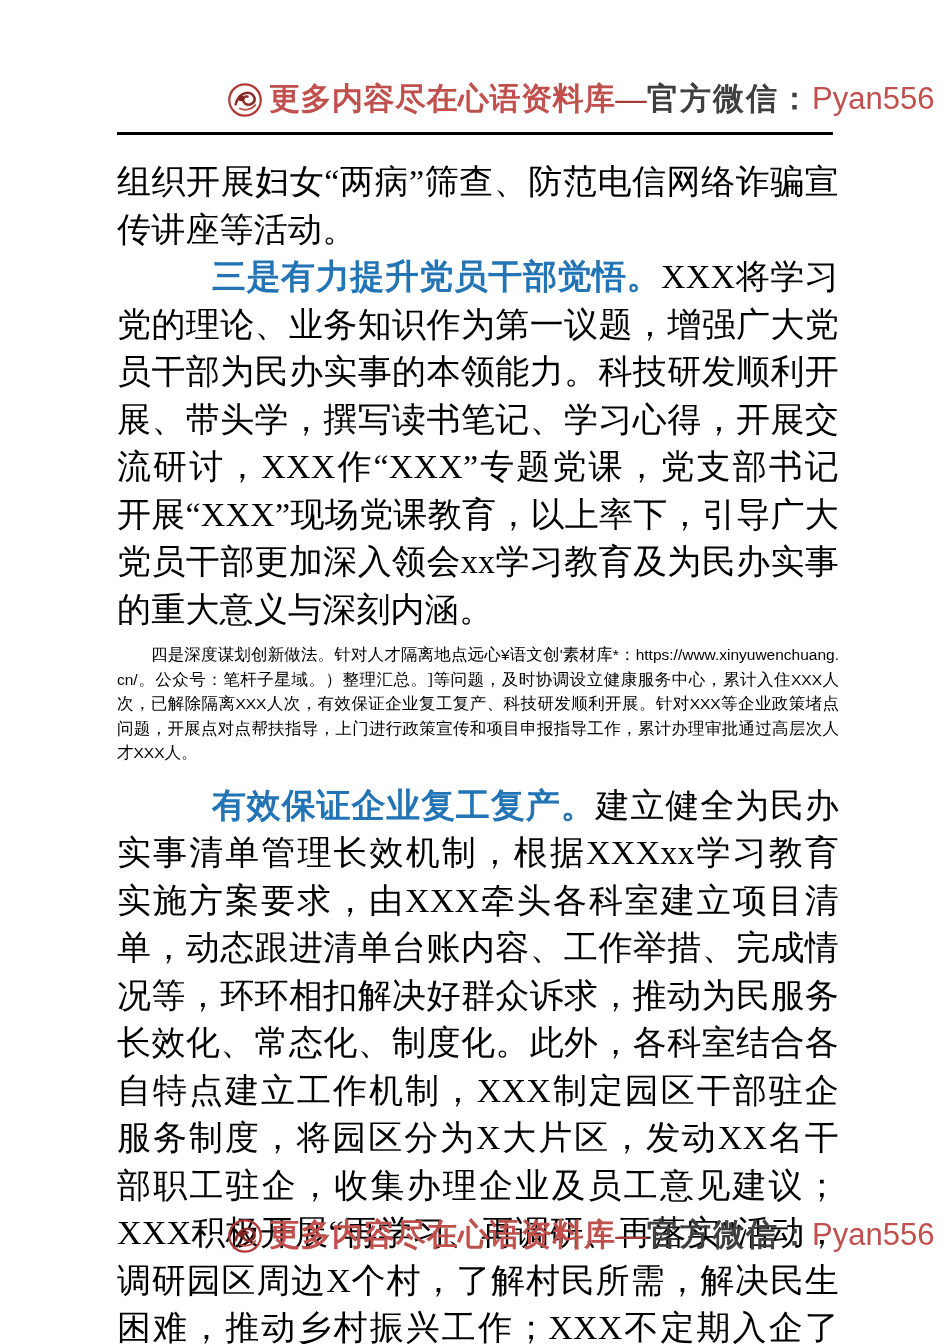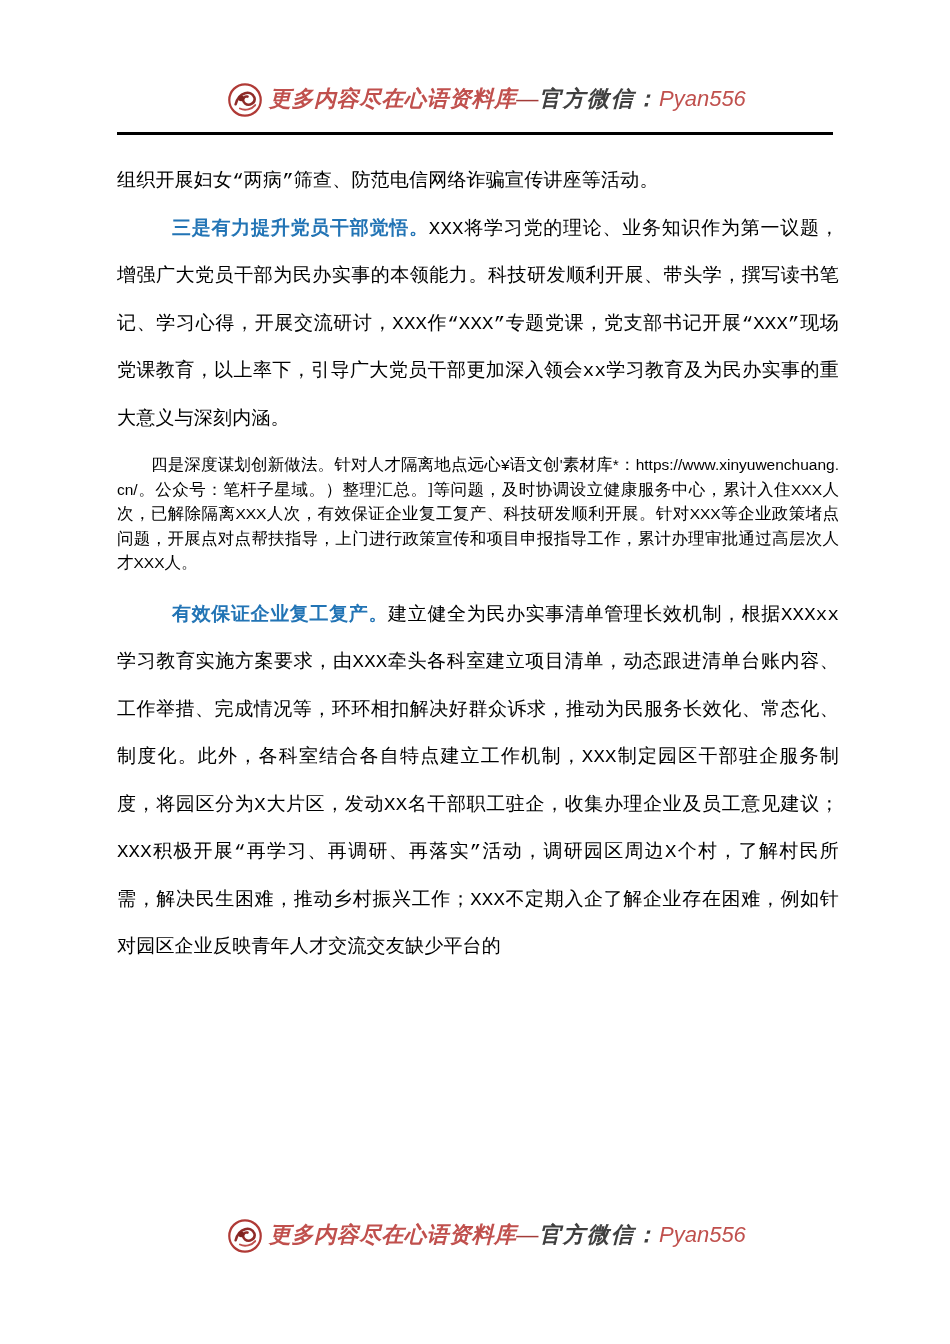--- a/index.html
+++ b/index.html
@@ -43,26 +43,25 @@
     width: 34px;
     height: 34px;
     margin-right: 7px;
     flex: 0 0 auto;
     position: relative;
     top: 1px;
   }
 
   .wm-text {
     font-family: "Liberation Serif", "DejaVu Serif", serif;
-    font-size: 22px;
+    font-size: 31px;
     line-height: 34px;
     letter-spacing: 0.5px;
     white-space: nowrap;
     font-weight: 600;
-    font-style: italic;
   }
   .wm-part-1 { color: #c0504d; }
   .wm-dash   { color: #a33b38; }
   .wm-part-2 { color: #3f3f3f; font-weight: 700; letter-spacing: 2px; }
   .wm-id     { color: #c0504d; font-family: "Liberation Sans", sans-serif; font-weight: 400; letter-spacing: 0px; }
 
   
   .rule {
     position: absolute;
     left: 117px;
@@ -75,33 +74,34 @@
   
   .content {
     position: absolute;
     left: 117px;
     top: 158px;
     width: 722px;
   }
 
   p.body {
     margin: 0 0 0 0;
-    font-size: 19px;
+    font-size: 34px;
     line-height: 47.5px;
     text-align: justify;
     text-justify: inter-ideograph;
     letter-spacing: 0.2px;
-    font-family: Liberation Mono, monospace;
+    font-family: Liberation Serif, serif;
     text-indent: 0;
   }
   p.indent { text-indent: 55px; }
 
   .blue-head {
     color: #2274b5;
     font-weight: 700;
+    margin-left: 40px;
   }
 
   
   p.fineprint {
     margin: 10px 0 16px 0;
     font-size: 16.5px;
     line-height: 24.5px;
     text-align: justify;
     text-justify: inter-ideograph;
     text-indent: 34px;

